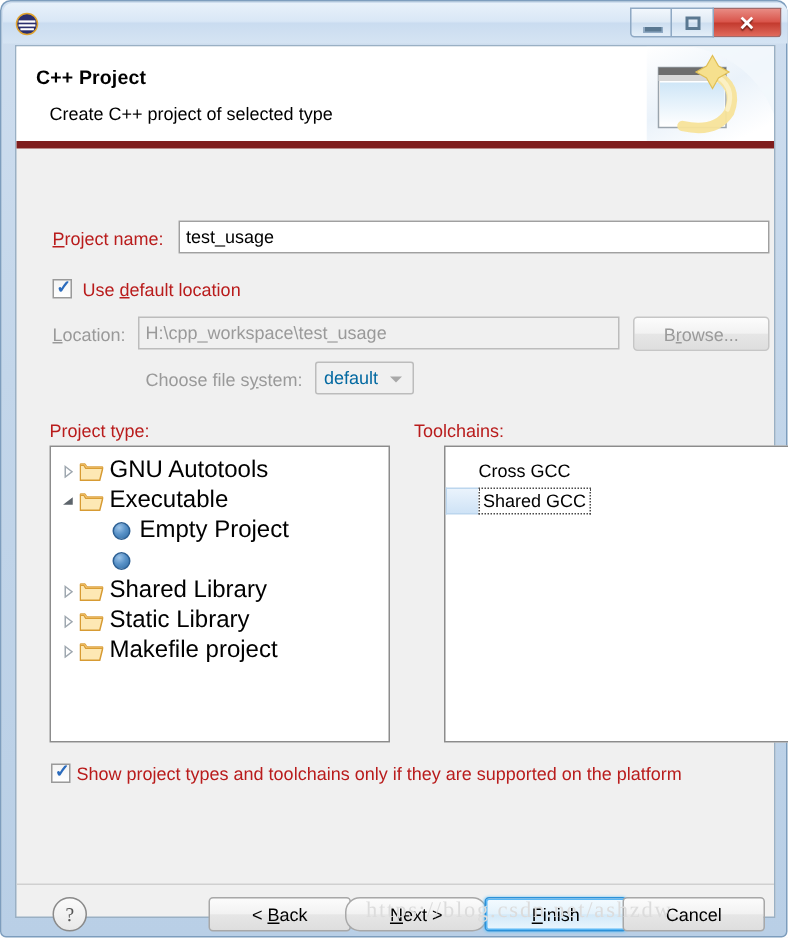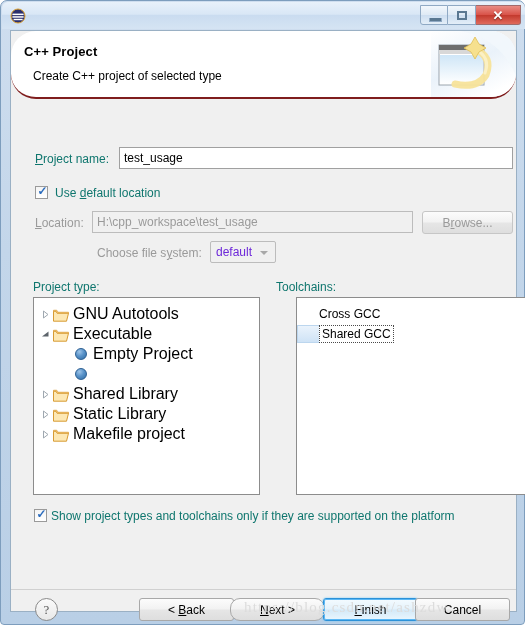--- a/index.html
+++ b/index.html
@@ -112,23 +112,22 @@
   }
 
   
   .banner {
     position: absolute;
     left: 0; top: 0;
     width: 505px;
     height: 68px;
     box-sizing: border-box;
     background: #ffffff;
-    border-bottom: 2px solid #7f1d1d;
+    border-bottom: 5px solid #7f1d1d;
     overflow: hidden;
-    border-radius: 25px;
   }
   .banner-title {
     position: absolute;
     left: 13px; top: 13px;
     font-size: 13px;
     font-weight: bold;
     color: #000000;
     letter-spacing: .1px;
   }
   .banner-sub {
@@ -140,21 +139,21 @@
   .banner-art {
     position: absolute;
     right: 0; top: 0;
     width: 85px; height: 67px;
   }
 
   
   .lbl {
     position: absolute;
     font-size: 12px;
-    color: #0f766e;
+    color: #b91c1c;
     white-space: nowrap;
   }
   .lbl.dim { color: #9a9a9a; }
   u.mn { text-decoration: underline; }
 
   .textfield {
     position: absolute;
     box-sizing: border-box;
     background: #ffffff;
     border: 1px solid #a0a0a0;
@@ -218,21 +217,21 @@
     position: absolute;
     box-sizing: border-box;
     height: 22px;
     border: 1px solid #bcbcbc;
     border-radius: 2px;
     background: #f0f0f0;
     display: flex;
     align-items: center;
     padding-left: 5px;
     font-size: 12px;
-    color: #6d28d9;
+    color: #0369a1;
   }
   .combo .arrow {
     position: absolute;
     right: 7px; top: 9px;
     width: 0; height: 0;
     border-left: 4px solid transparent;
     border-right: 4px solid transparent;
     border-top: 4px solid #a8a8a8;
   }
 

